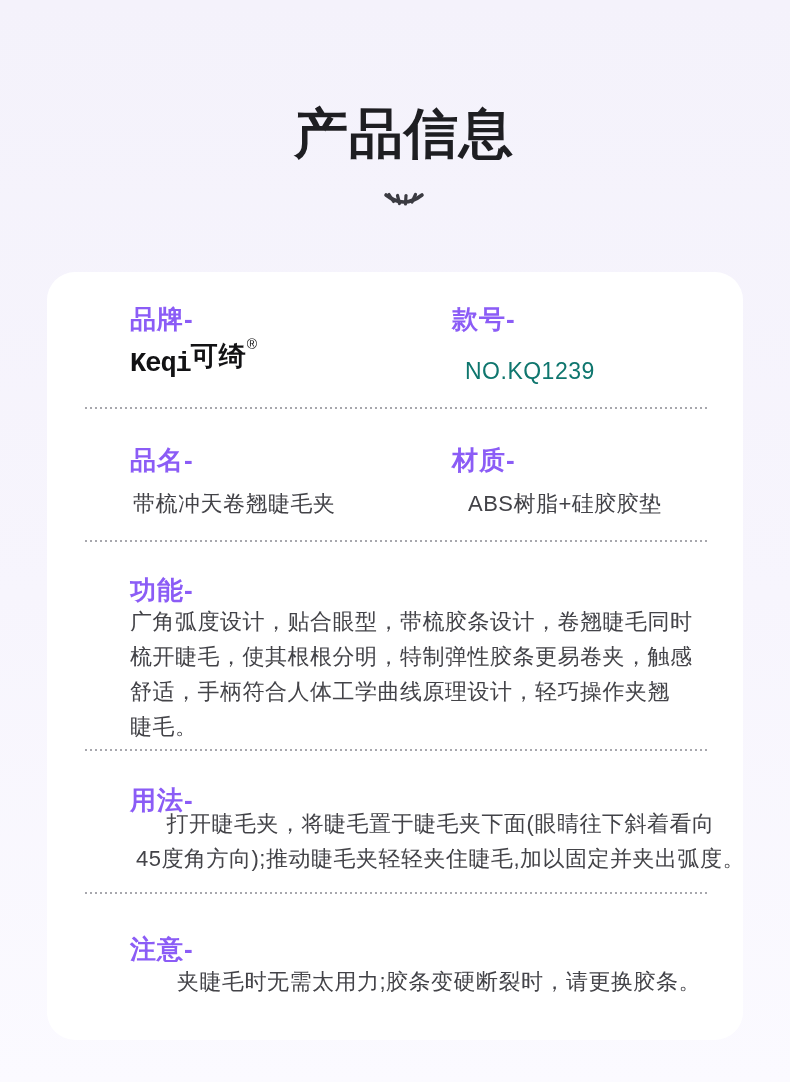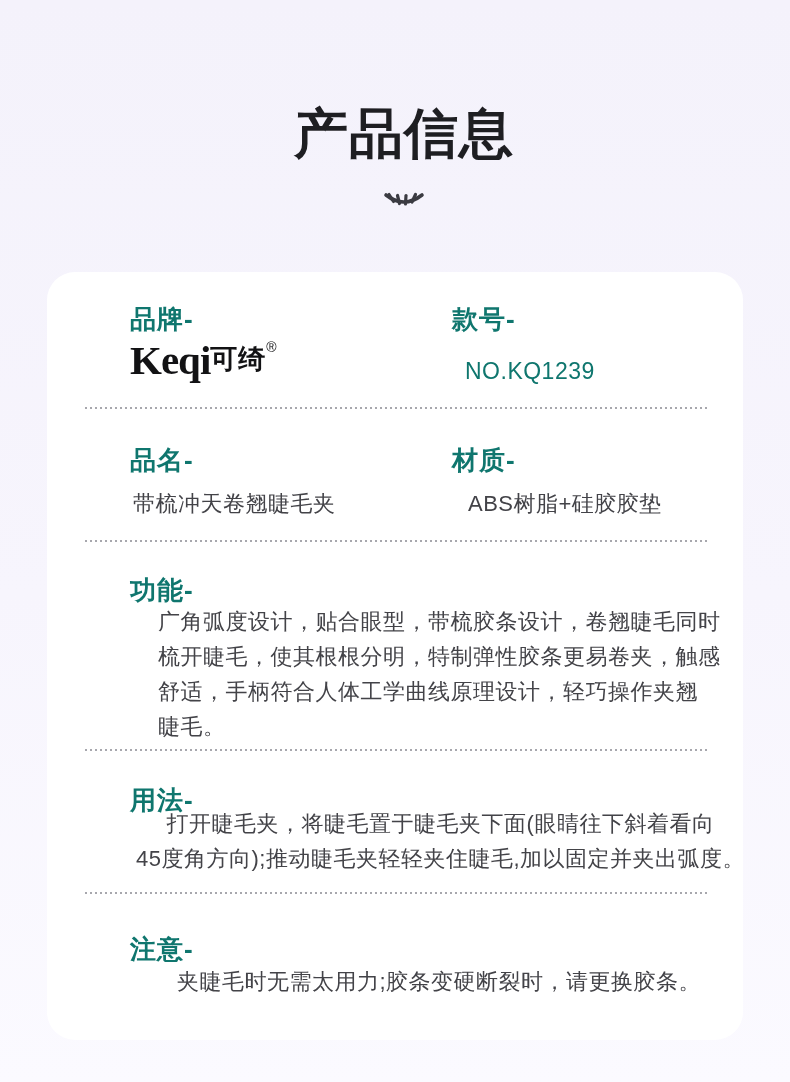--- a/index.html
+++ b/index.html
@@ -20,37 +20,37 @@
     position:absolute;top:186px;left:50%;transform:translateX(-50%);
     width:46px;height:28px;
   }
 
   .card{
     position:absolute;left:47px;top:272px;width:696px;height:768px;
     background:#ffffff;border-radius:28px;
   }
 
   .sec-label{
-    position:absolute;font-size:26px;font-weight:600;color:#0f766e;
+    position:absolute;font-size:26px;font-weight:600;color:#8b5cf6;
     letter-spacing:1px;white-space:nowrap;
   }
   .sec-body{
     position:absolute;font-size:22px;color:#434348;line-height:35px;
     white-space:pre-line;letter-spacing:0.5px;
   }
   .lbl-left{left:83px;}
   .lbl-right{left:405px;}
 
   .row1-lbl{top:30px;}
   .logo{
     position:absolute;left:83px;top:64px;color:#121214;white-space:nowrap;
   }
   .logo-en{
-    font-family:Liberation Serif, serif;
-    font-size:41px;font-weight:600;letter-spacing:-1px;
+    font-family:Liberation Mono, monospace;
+    font-size:27px;font-weight:600;letter-spacing:-1px;
   }
   .logo-cn{
     font-size:27px;font-weight:bold;vertical-align:6px;letter-spacing:1px;
   }
   .logo-reg{
     font-size:14px;vertical-align:22px;font-weight:normal;
   }
   .model-value{
     position:absolute;left:418px;top:86px;font-size:23px;color:#0f766e;
     letter-spacing:0.5px;
@@ -63,21 +63,21 @@
   .sep-1{top:135px;}
   .sep-2{top:268px;}
   .sep-3{top:477px;}
   .sep-4{top:620px;}
 
   .row2-lbl{top:171px;}
   .name-value{left:86px;top:214px;}
   .material-value{left:421px;top:214px;}
 
   .func-lbl{top:301px;}
-  .func-body{left:83px;top:332px;width:605px;margin-left:28px;}
+  .func-body{left:83px;top:332px;width:605px;}
 
   .usage-lbl{top:511px;}
   .usage-body{left:86px;top:534px;width:615px;text-align:center;}
 
   .notice-lbl{top:660px;}
   .notice-body{left:86px;top:692px;width:615px;margin-left:44px;}
 </style>
 </head>
 <body>
 

